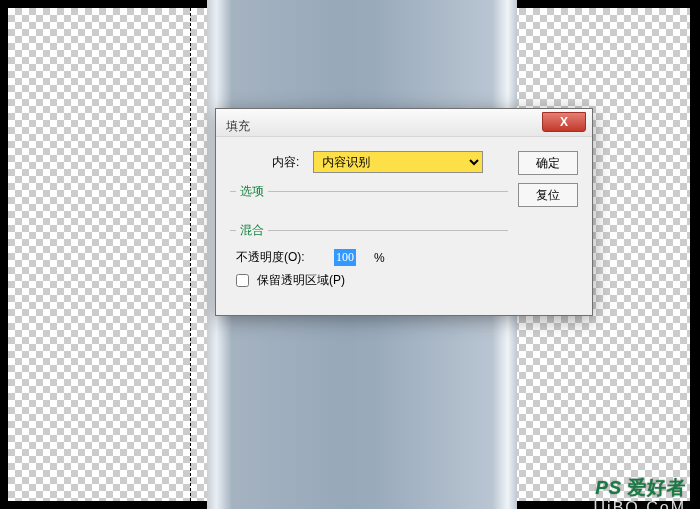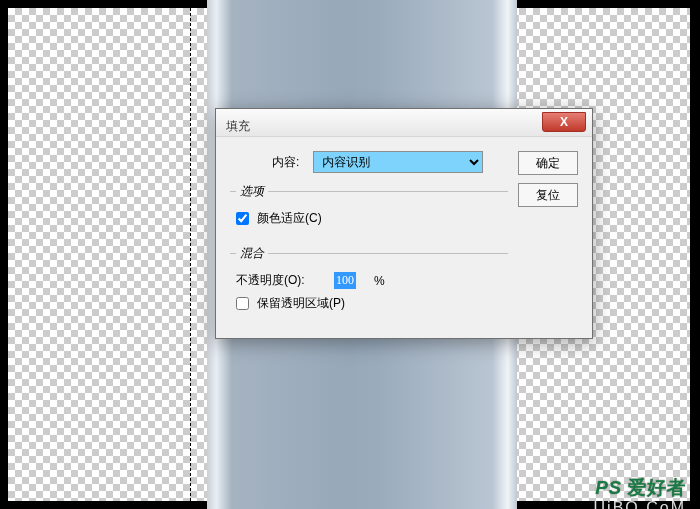--- a/index.html
+++ b/index.html
@@ -84,34 +84,34 @@
     border: 1px solid #8e8e8e;
     height: 24px;
     display: flex; align-items: center; justify-content: center;
     cursor: pointer;
   }
   .row { display: flex; align-items: center; gap: 8px; margin-bottom: 6px; }
   .label-r { text-align: left; width: auto; }
   select {
     height: 22px;
     border: 1px solid #8e8e8e;
-    background: #7dd3fc;
+    background: #fde047;
     font-family: inherit;
     font-size: 12px;
     padding: 0 4px;
   }
   .sel-content { width: 170px; margin-left: 6px; }
   .sel-mode { width: 140px; margin-left: 6px; }
   fieldset {
     border: 1px solid #bfbfbf;
     border-left: none; border-right: none; border-bottom: none;
     margin-top: 10px;
     padding: 10px 6px 2px 6px;
   }
-  legend { padding: 0 4px; color: #000000; font-style: italic; }
+  legend { padding: 0 4px; color: #15803d; }
   .pad-left { padding-left: 18px; }
   .sel-highlight { background:#3399ff; color:#fff; padding:1px 2px;font-family:Liberation Serif, serif; }
   .watermark {
     position: absolute;
     right: 14px; bottom: 8px;
     color: #0e6b3a;
     font-size: 19px;
     font-weight: bold;
     text-shadow: 0 0 2px rgba(0,0,0,.4);
     font-family: Arial, sans-serif;
@@ -147,24 +147,20 @@
 
       <div class="row" style="padding-left:42px;">
         <span class="label-r">内容:</span>
         <select class="sel-content">
           <option>内容识别</option>
         </select>
       </div>
 
       <fieldset>
         <legend>选项</legend>
-        <div class="row">
-          <input type="checkbox" checked="" style="">
-          <span>颜色适应(C)</span>
-        </div>
       </fieldset>
 
       <fieldset>
         <legend>混合</legend>
         <div class="row">
           <span class="label-r" style="width:90px;">不透明度(O):</span>
           <span class="sel-highlight">100</span>
           <span style="margin-left:10px;">%</span>
         </div>
         <div class="row">

